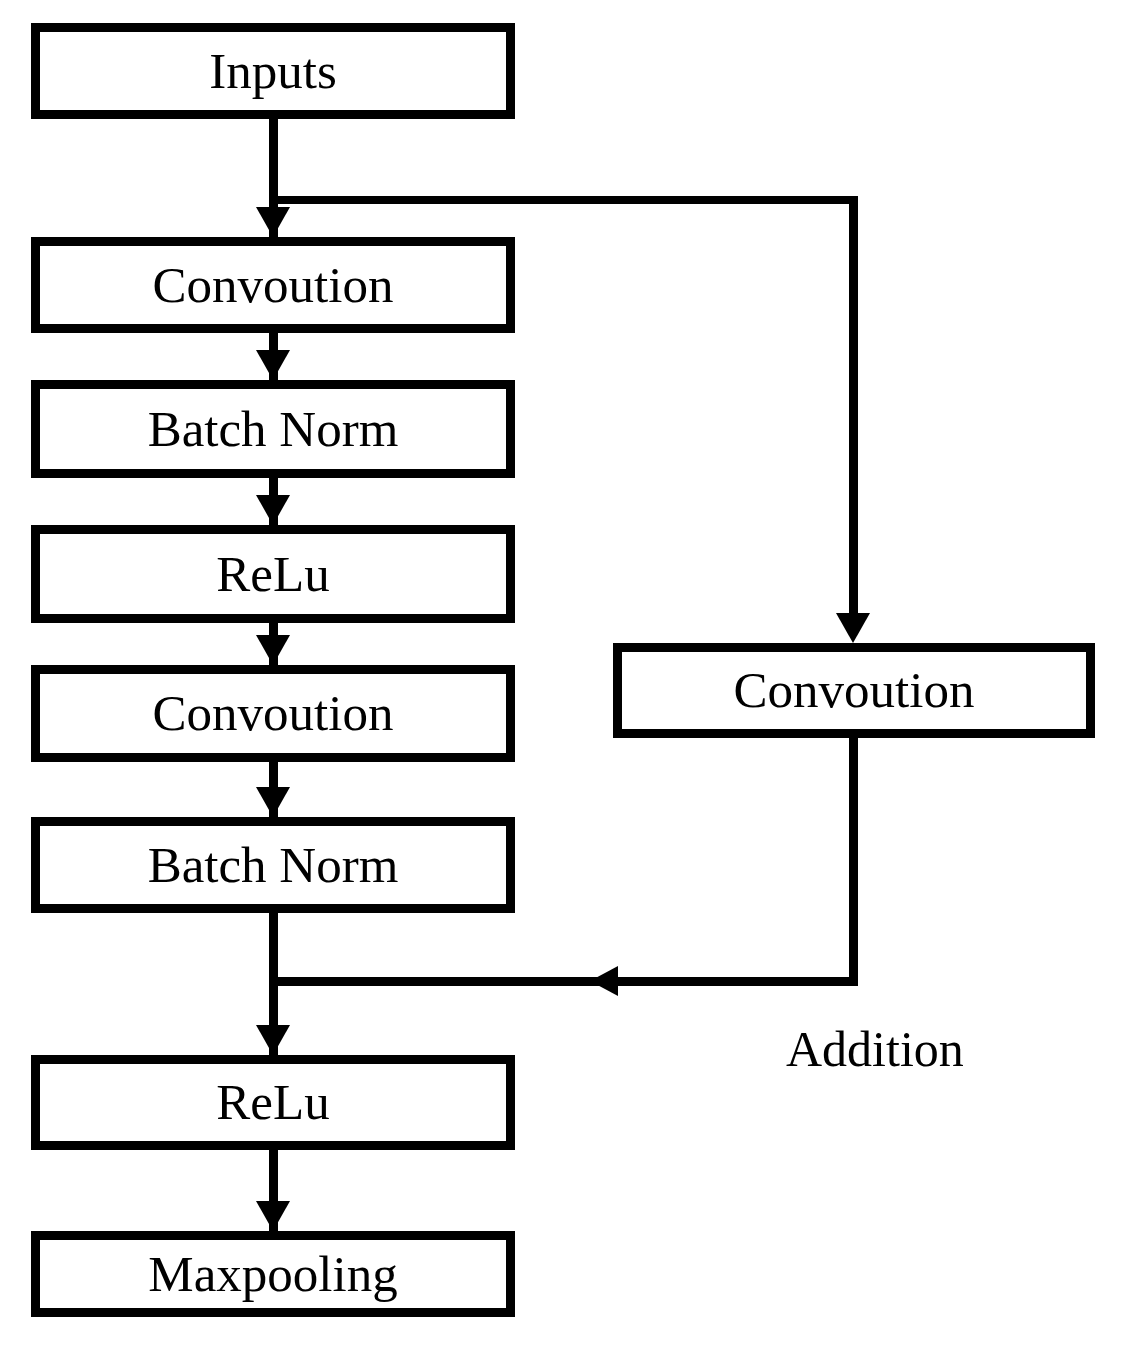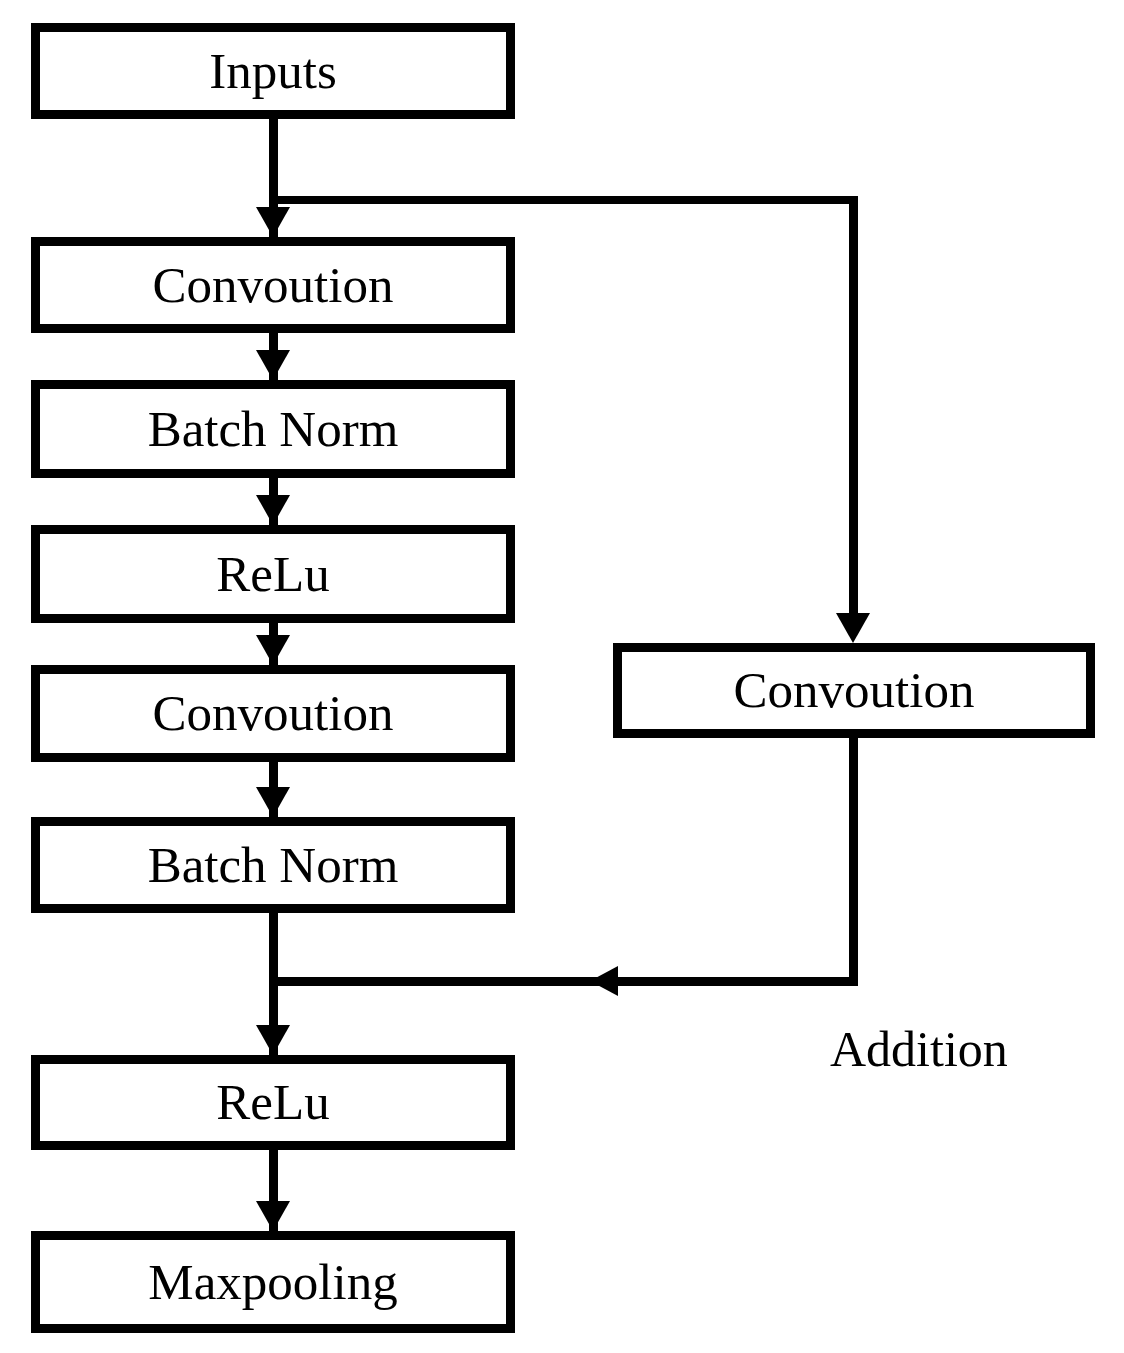--- a/index.html
+++ b/index.html
@@ -68,21 +68,21 @@
   <div class="box" style="left:31px; top:380px; width:484px; height:98px;">Batch Norm</div>
 
   <div class="box" style="left:31px; top:525px; width:484px; height:98px;">ReLu</div>
 
   <div class="box" style="left:31px; top:665px; width:484px; height:97px;">Convoution</div>
 
   <div class="box" style="left:31px; top:817px; width:484px; height:96px;">Batch Norm</div>
 
   <div class="box" style="left:31px; top:1055px; width:484px; height:95px;">ReLu</div>
 
-  <div class="box" style="left:31px; top:1231px; width:484px; height:102px;">Maxpooling</div>
+  <div class="box" style="left:31px; top:1231px; width:484px; height:86px;">Maxpooling</div>
 
   <div class="box" style="left:613px; top:643px; width:482px; height:95px;">Convoution</div>
 
   <div class="line" style="left:269px; top:118px;  width:9px; height:119px;"></div>
   <div class="line" style="left:269px; top:333px;  width:9px; height:47px;"></div>
   <div class="line" style="left:269px; top:478px;  width:9px; height:47px;"></div>
   <div class="line" style="left:269px; top:623px;  width:9px; height:42px;"></div>
   <div class="line" style="left:269px; top:762px;  width:9px; height:55px;"></div>
   <div class="line" style="left:269px; top:913px;  width:9px; height:142px;"></div>
   <div class="line" style="left:269px; top:1150px; width:9px; height:81px;"></div>
@@ -96,15 +96,15 @@
   <div class="arrow-down" style="left:256px; top:1201px;"></div>
 
   <div class="line" style="left:269px; top:196px; width:589px; height:8px;"></div>
   <div class="line" style="left:849px; top:196px; width:9px; height:422px;"></div>
   <div class="arrow-down" style="left:836px; top:613px;"></div>
 
   <div class="line" style="left:849px; top:738px; width:9px; height:248px;"></div>
   <div class="line" style="left:269px; top:977px; width:589px; height:9px;"></div>
   <div class="arrow-left" style="left:590px; top:966px;"></div>
 
-  <div class="edge-label" style="left:786px; top:1024px; font-size:50px;margin-left:44px;">Addition</div>
+  <div class="edge-label" style="left:786px; top:1024px; font-size:50px;">Addition</div>
 
 </div>
 
 </body></html>

